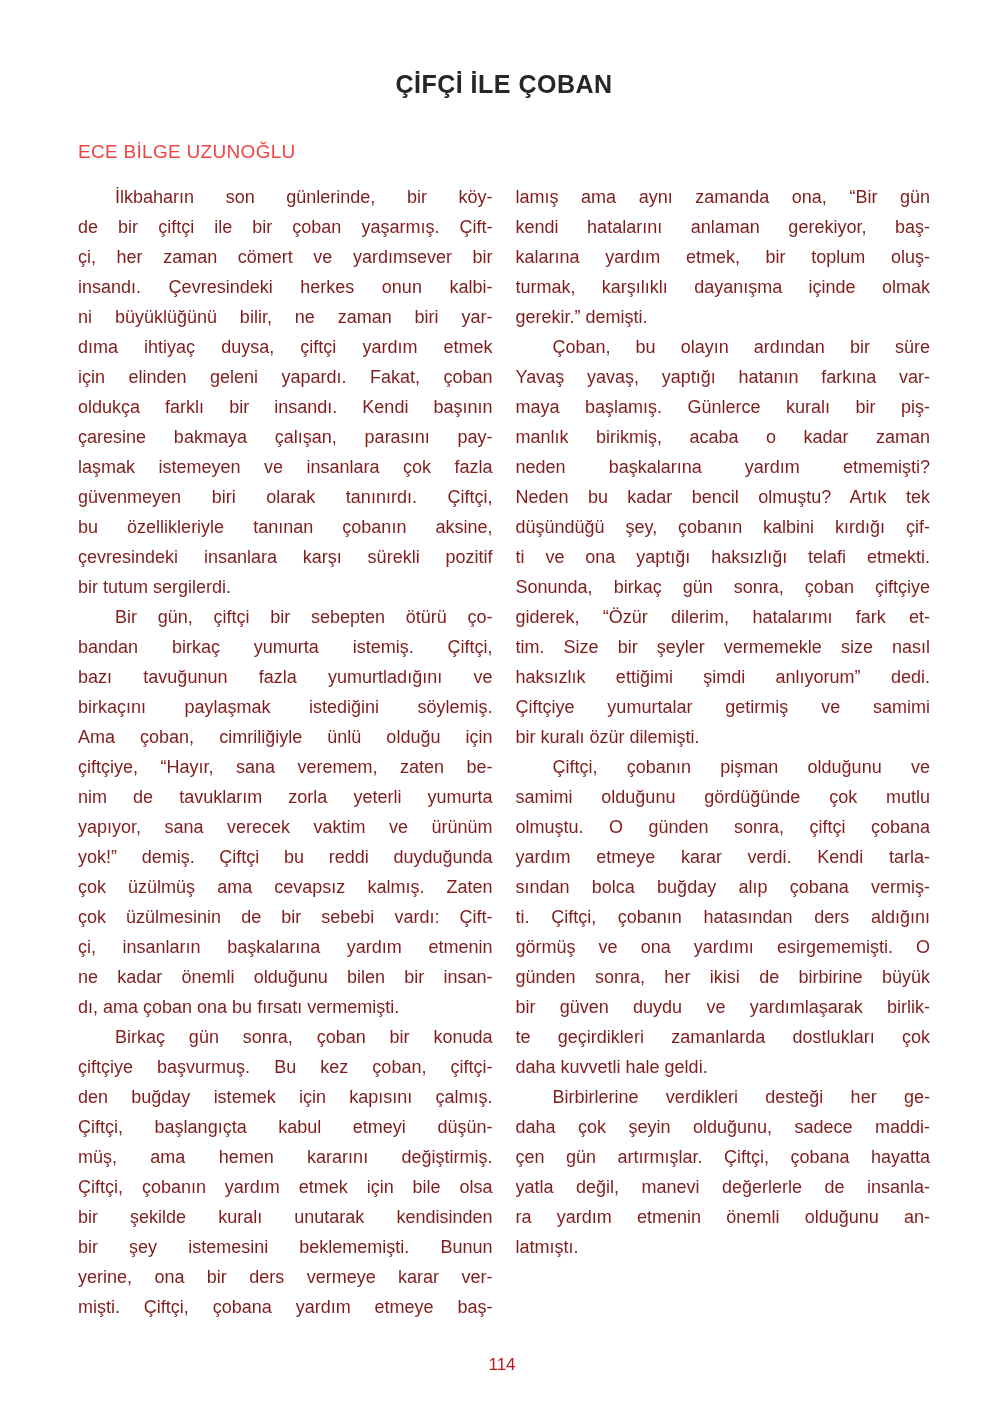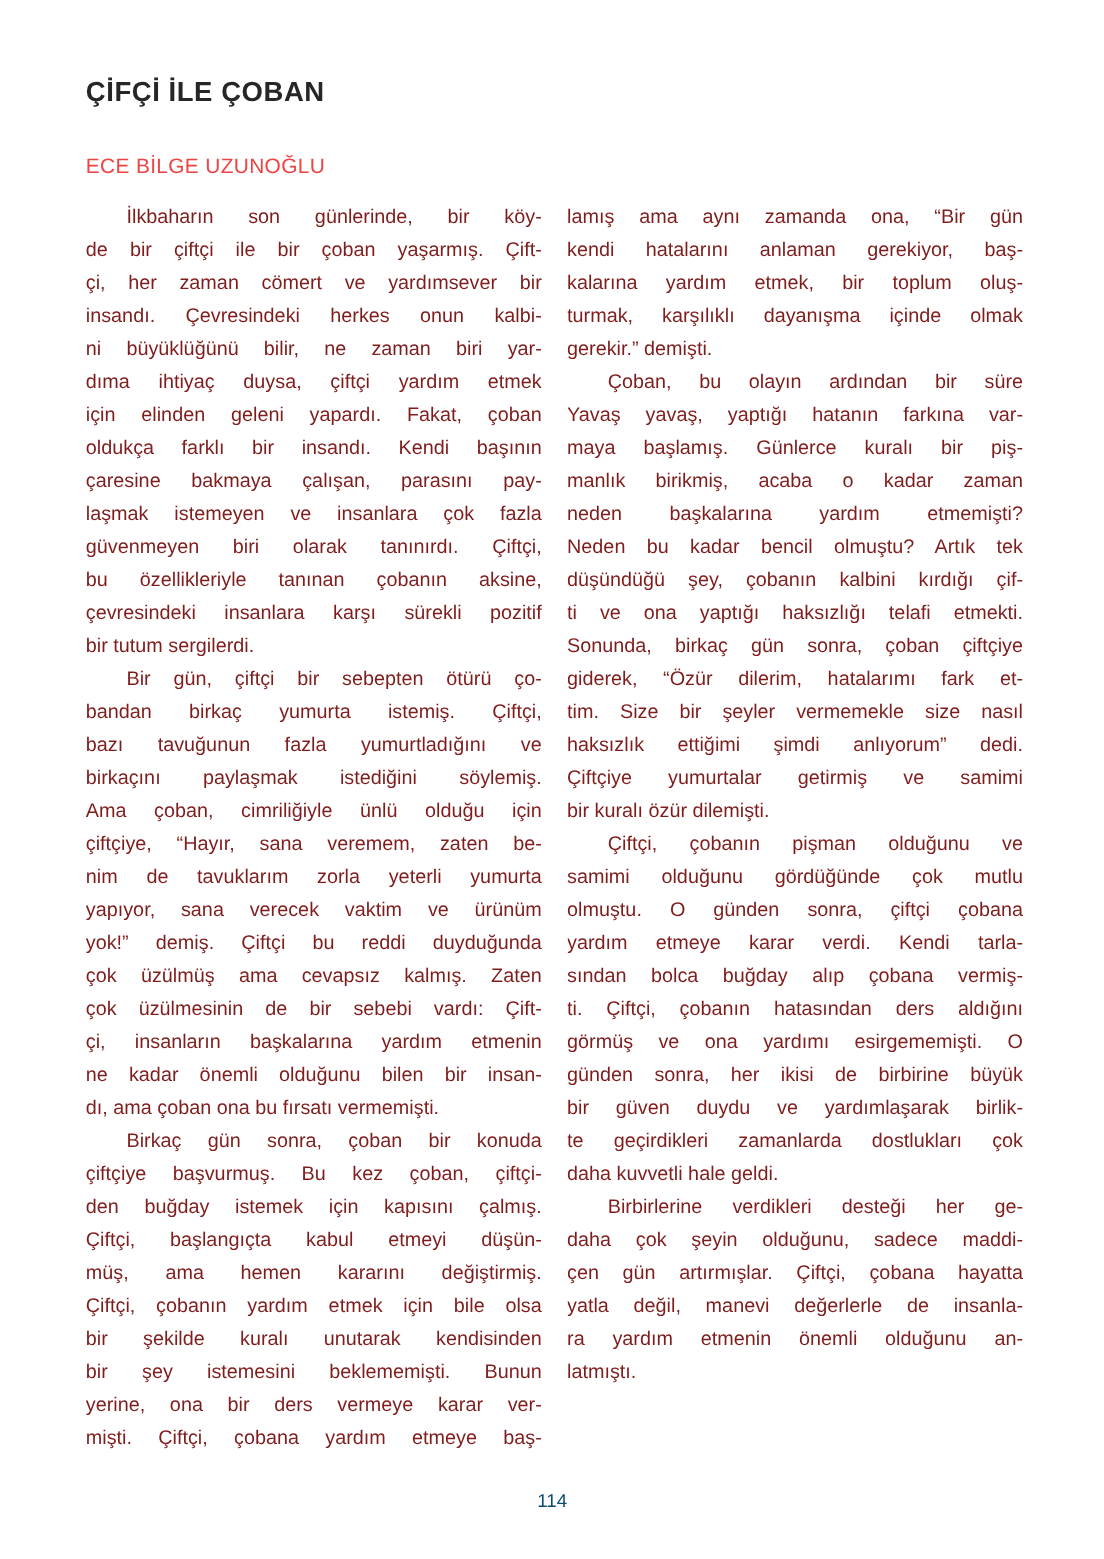--- a/index.html
+++ b/index.html
@@ -10,21 +10,21 @@
     font-family: "Liberation Sans", sans-serif;
   }
   .page {
     position: relative;
     width: 1004px;
     height: 1417px;
     padding: 70px 74px 0 78px;
     background: #ffffff;
   }
   .title {
-    text-align: left;
+    text-align: center;
     font-size: 25px;
     font-weight: 700;
     letter-spacing: 0.5px;
     color: #262626;
   }
   .author {
     margin-top: 42px;
     font-size: 19px;
     color: #ef4444;
     letter-spacing: 0.3px;
@@ -62,21 +62,21 @@
   .line.indent {
     text-indent: 37px;
   }
   .footer {
     position: absolute;
     bottom: 42px;
     left: 0;
     right: 0;
     text-align: center;
     font-size: 17px;
-    color: #0c4a6e;
+    color: #b91c1c;
   }
 </style>
 </head>
 <body>
 
 <div class="page">
   <h1 class="title">ÇİFÇİ İLE ÇOBAN</h1>
   <div class="author">ECE BİLGE UZUNOĞLU</div>
   <div class="columns">
     <div class="col" id="col-left">

